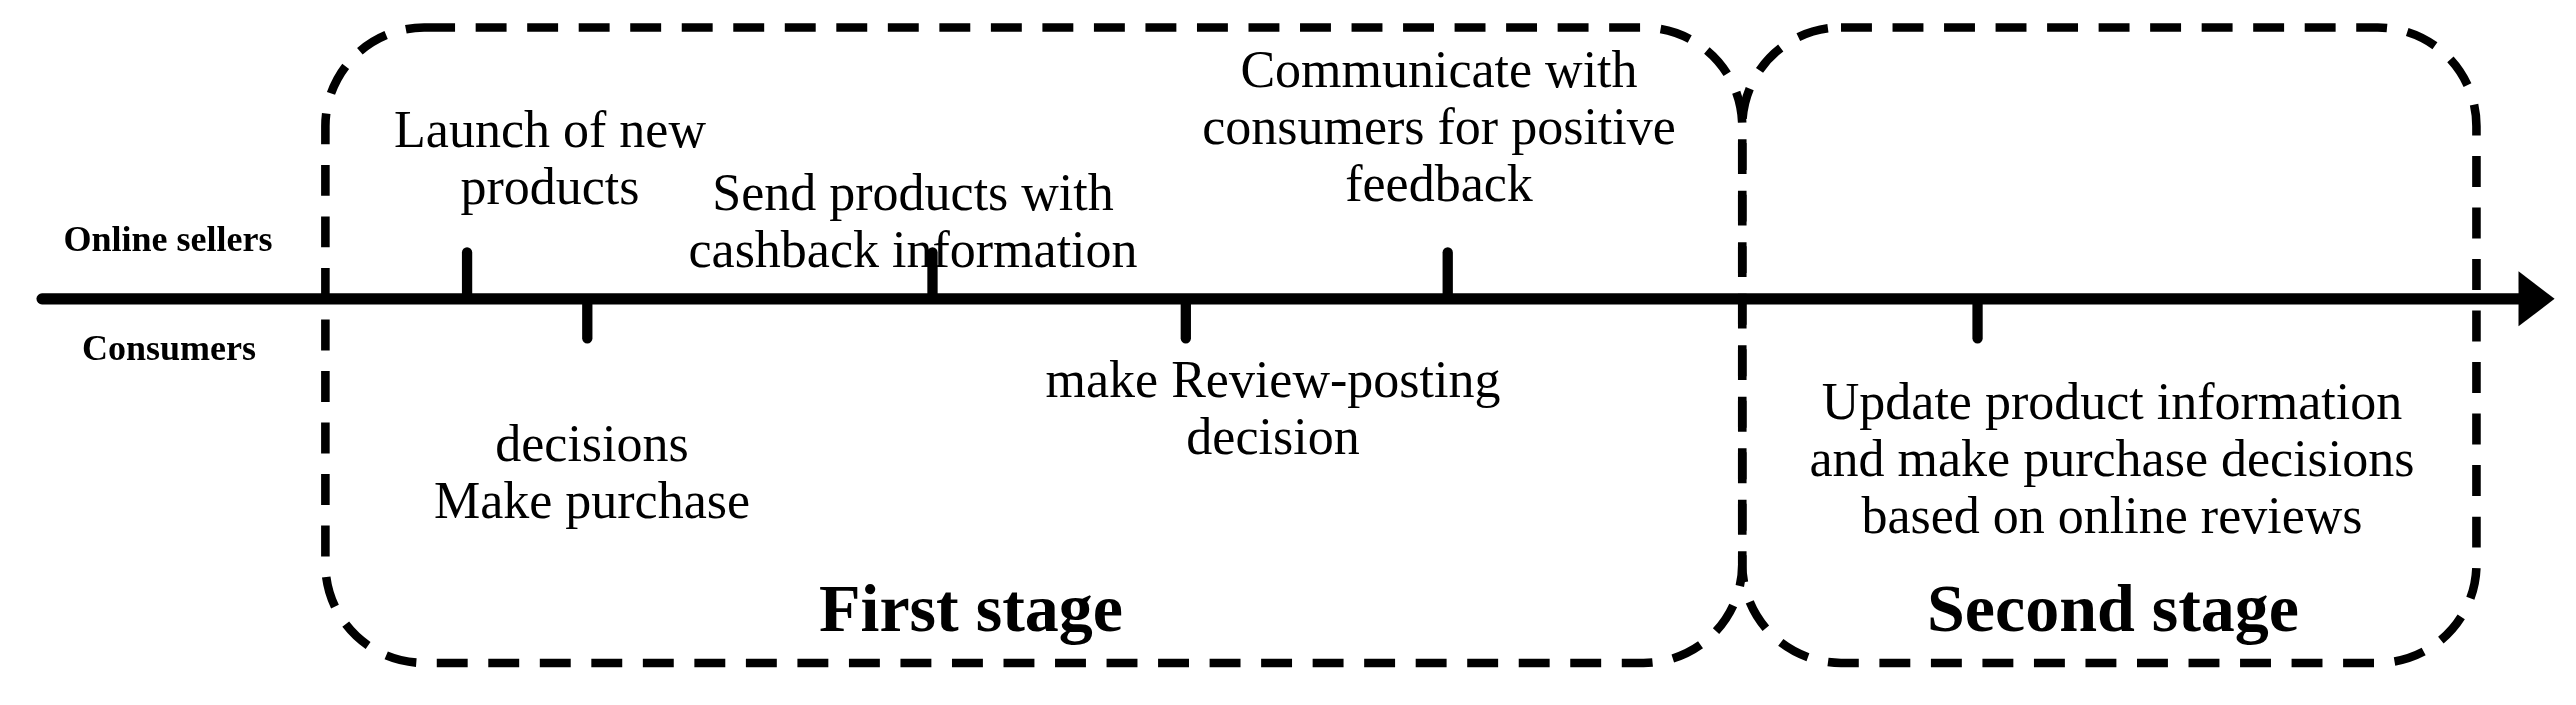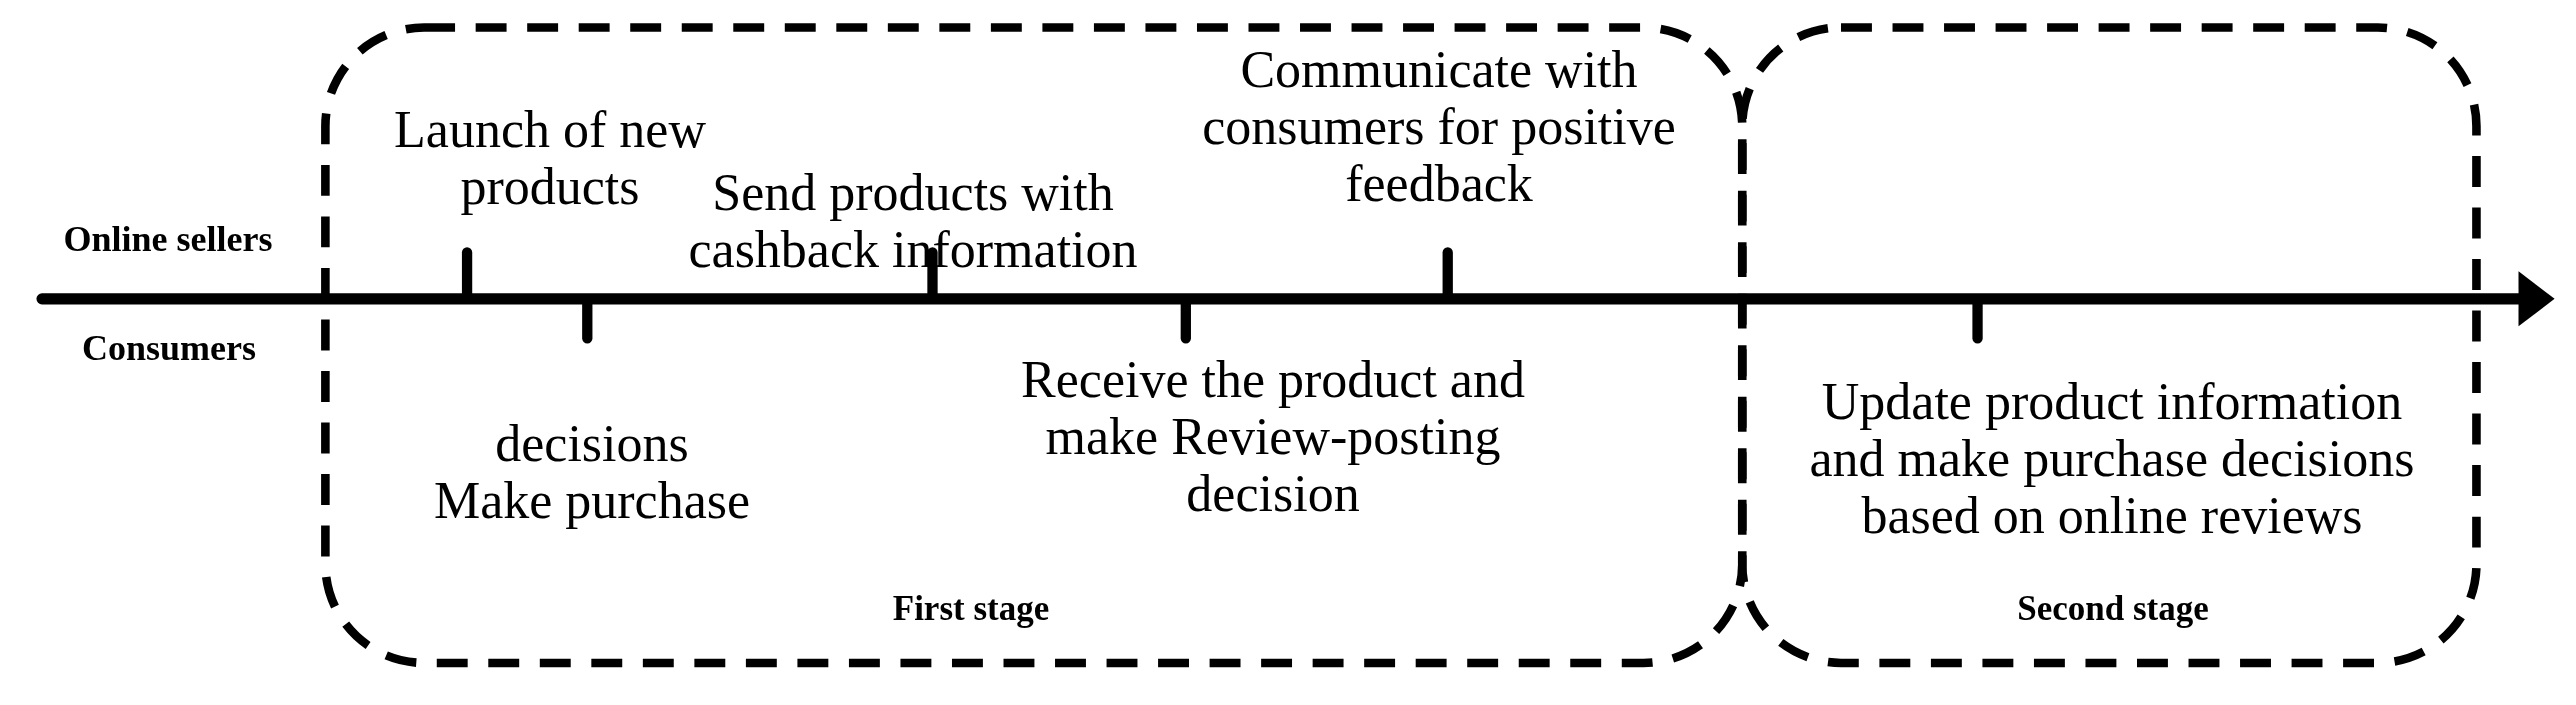--- a/index.html
+++ b/index.html
@@ -19,21 +19,21 @@
     line-height: 57px;
     transform: translateX(-50%);
   }
   .actor {
     font-size: 36px;
     line-height: 57px;
     font-weight: bold;
     transform: translateX(-50%);
   }
   .stage {
-    font-size: 35px;
+    font-size: 68px;
     line-height: 57px;
     font-weight: bold;
     transform: translateX(-50%);
   }
 </style>
 </head>
 <body>
 
 <div id="canvas">
 
@@ -71,21 +71,20 @@
     <div>Communicate with</div>
     <div>consumers for positive</div>
     <div>feedback</div>
   </div>
 
   <div class="txt event" style="left:592px; top:415px;">
     <div>decisions</div>
     <div>Make purchase</div>
   </div>
   <div class="txt event" style="left:1273px; top:351px;">
-    <div>Receive the product and</div>
     <div>make Review-posting</div>
     <div>decision</div>
   </div>
   <div class="txt event" style="left:2112px; top:373px;">
     <div>Update product information</div>
     <div>and make purchase decisions</div>
     <div>based on online reviews</div>
   </div>
 
   <div class="txt stage" style="left:971px; top:580px;">First stage</div>

